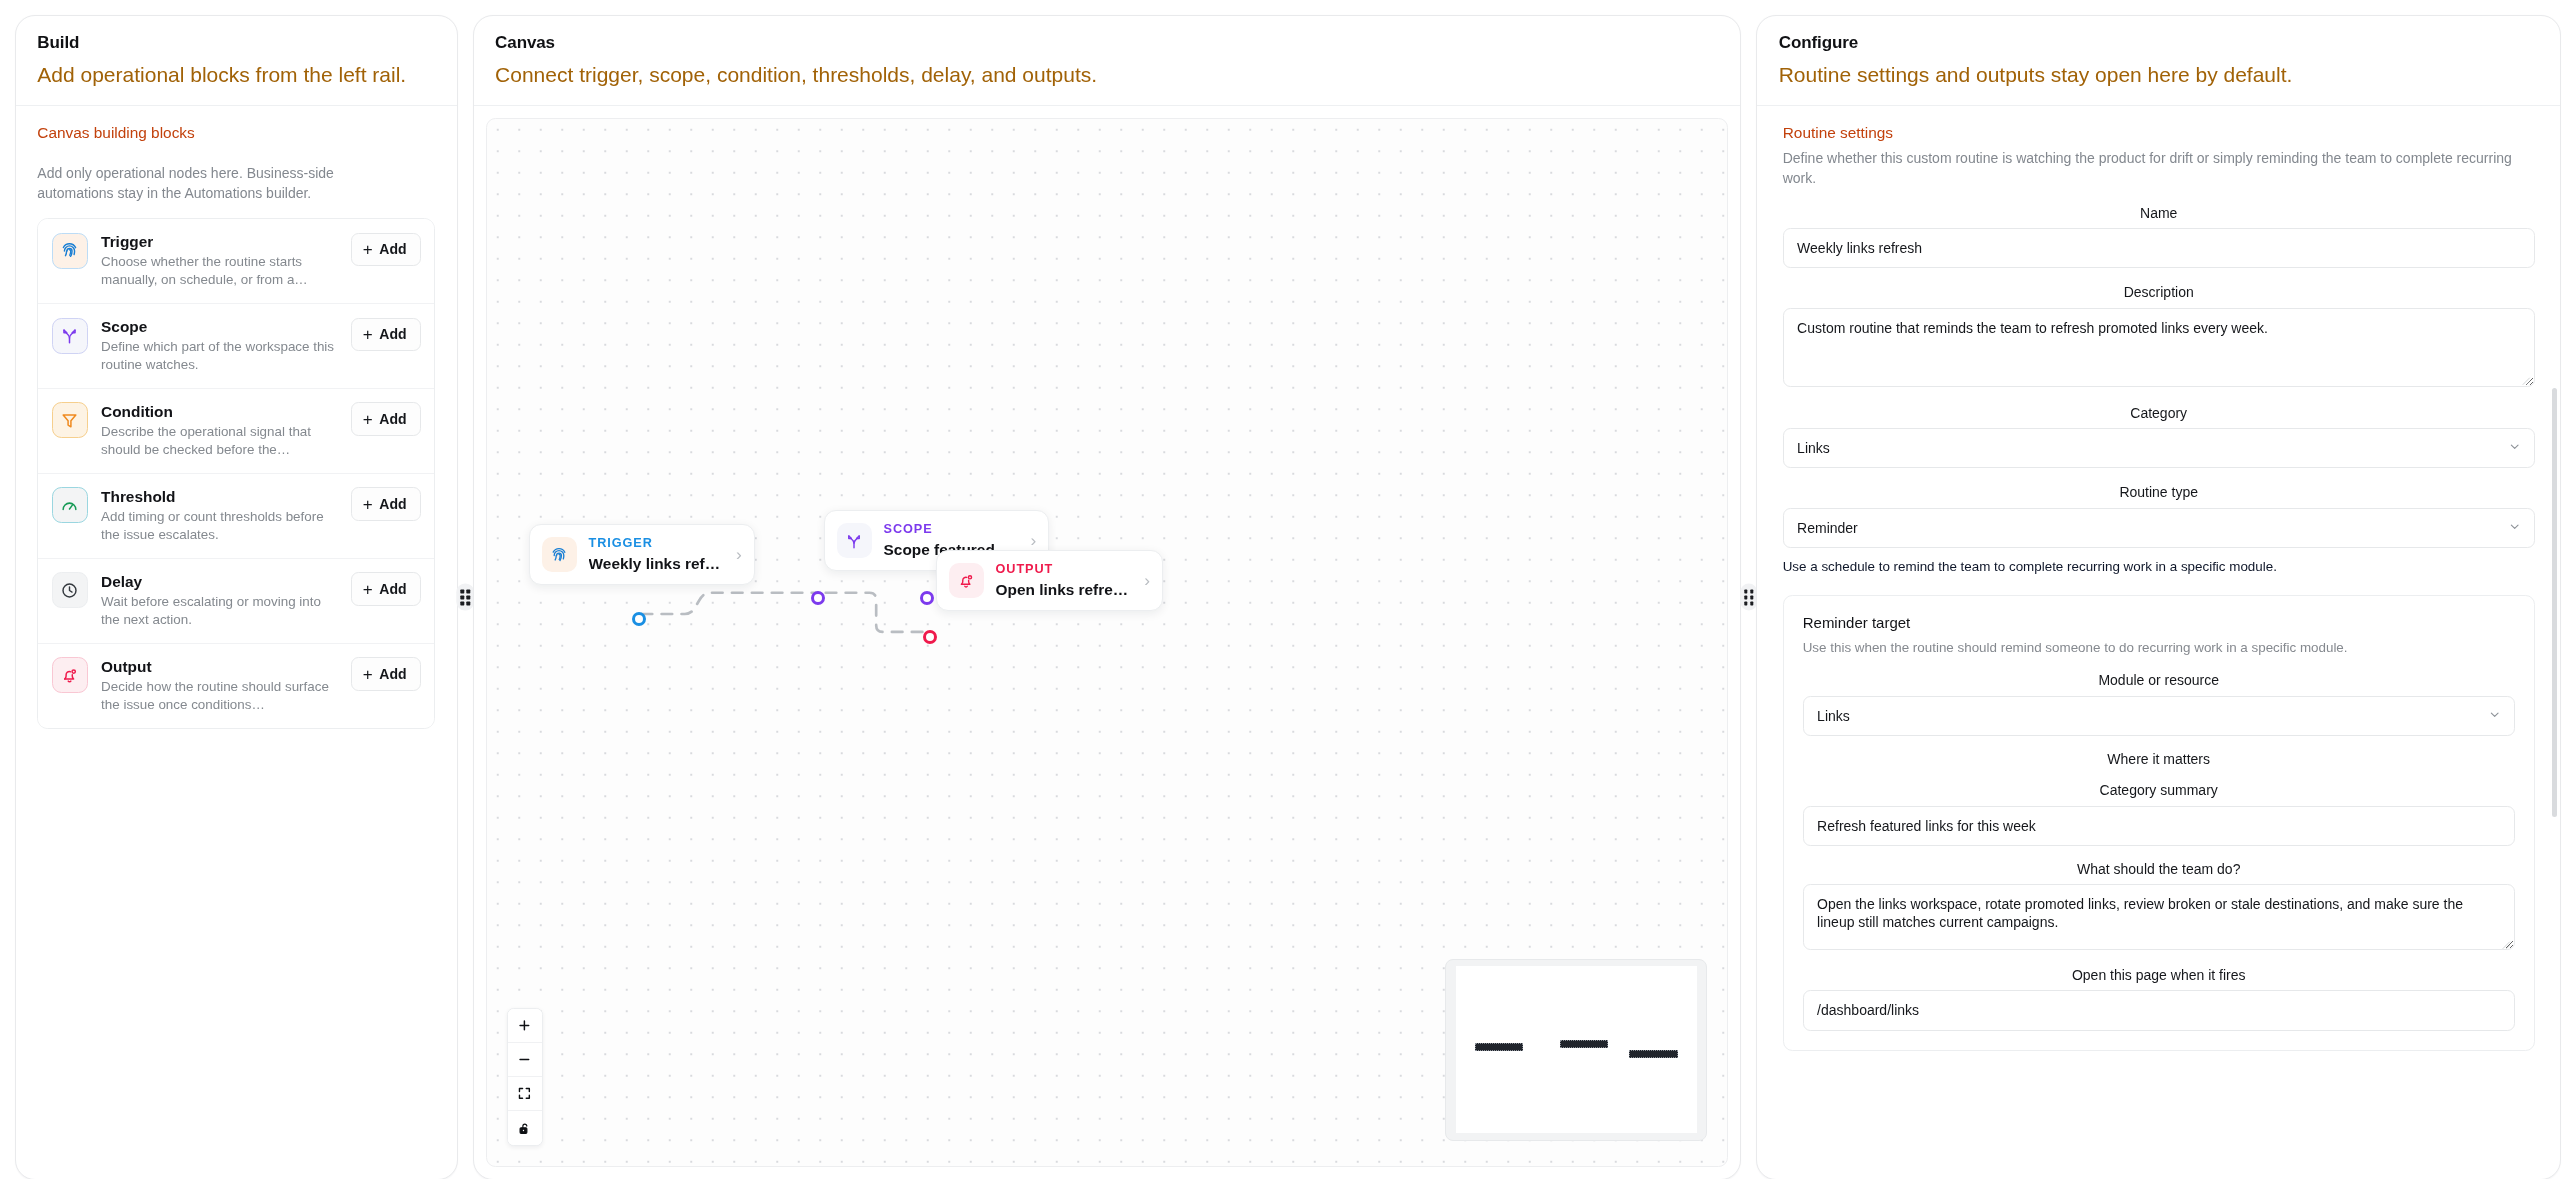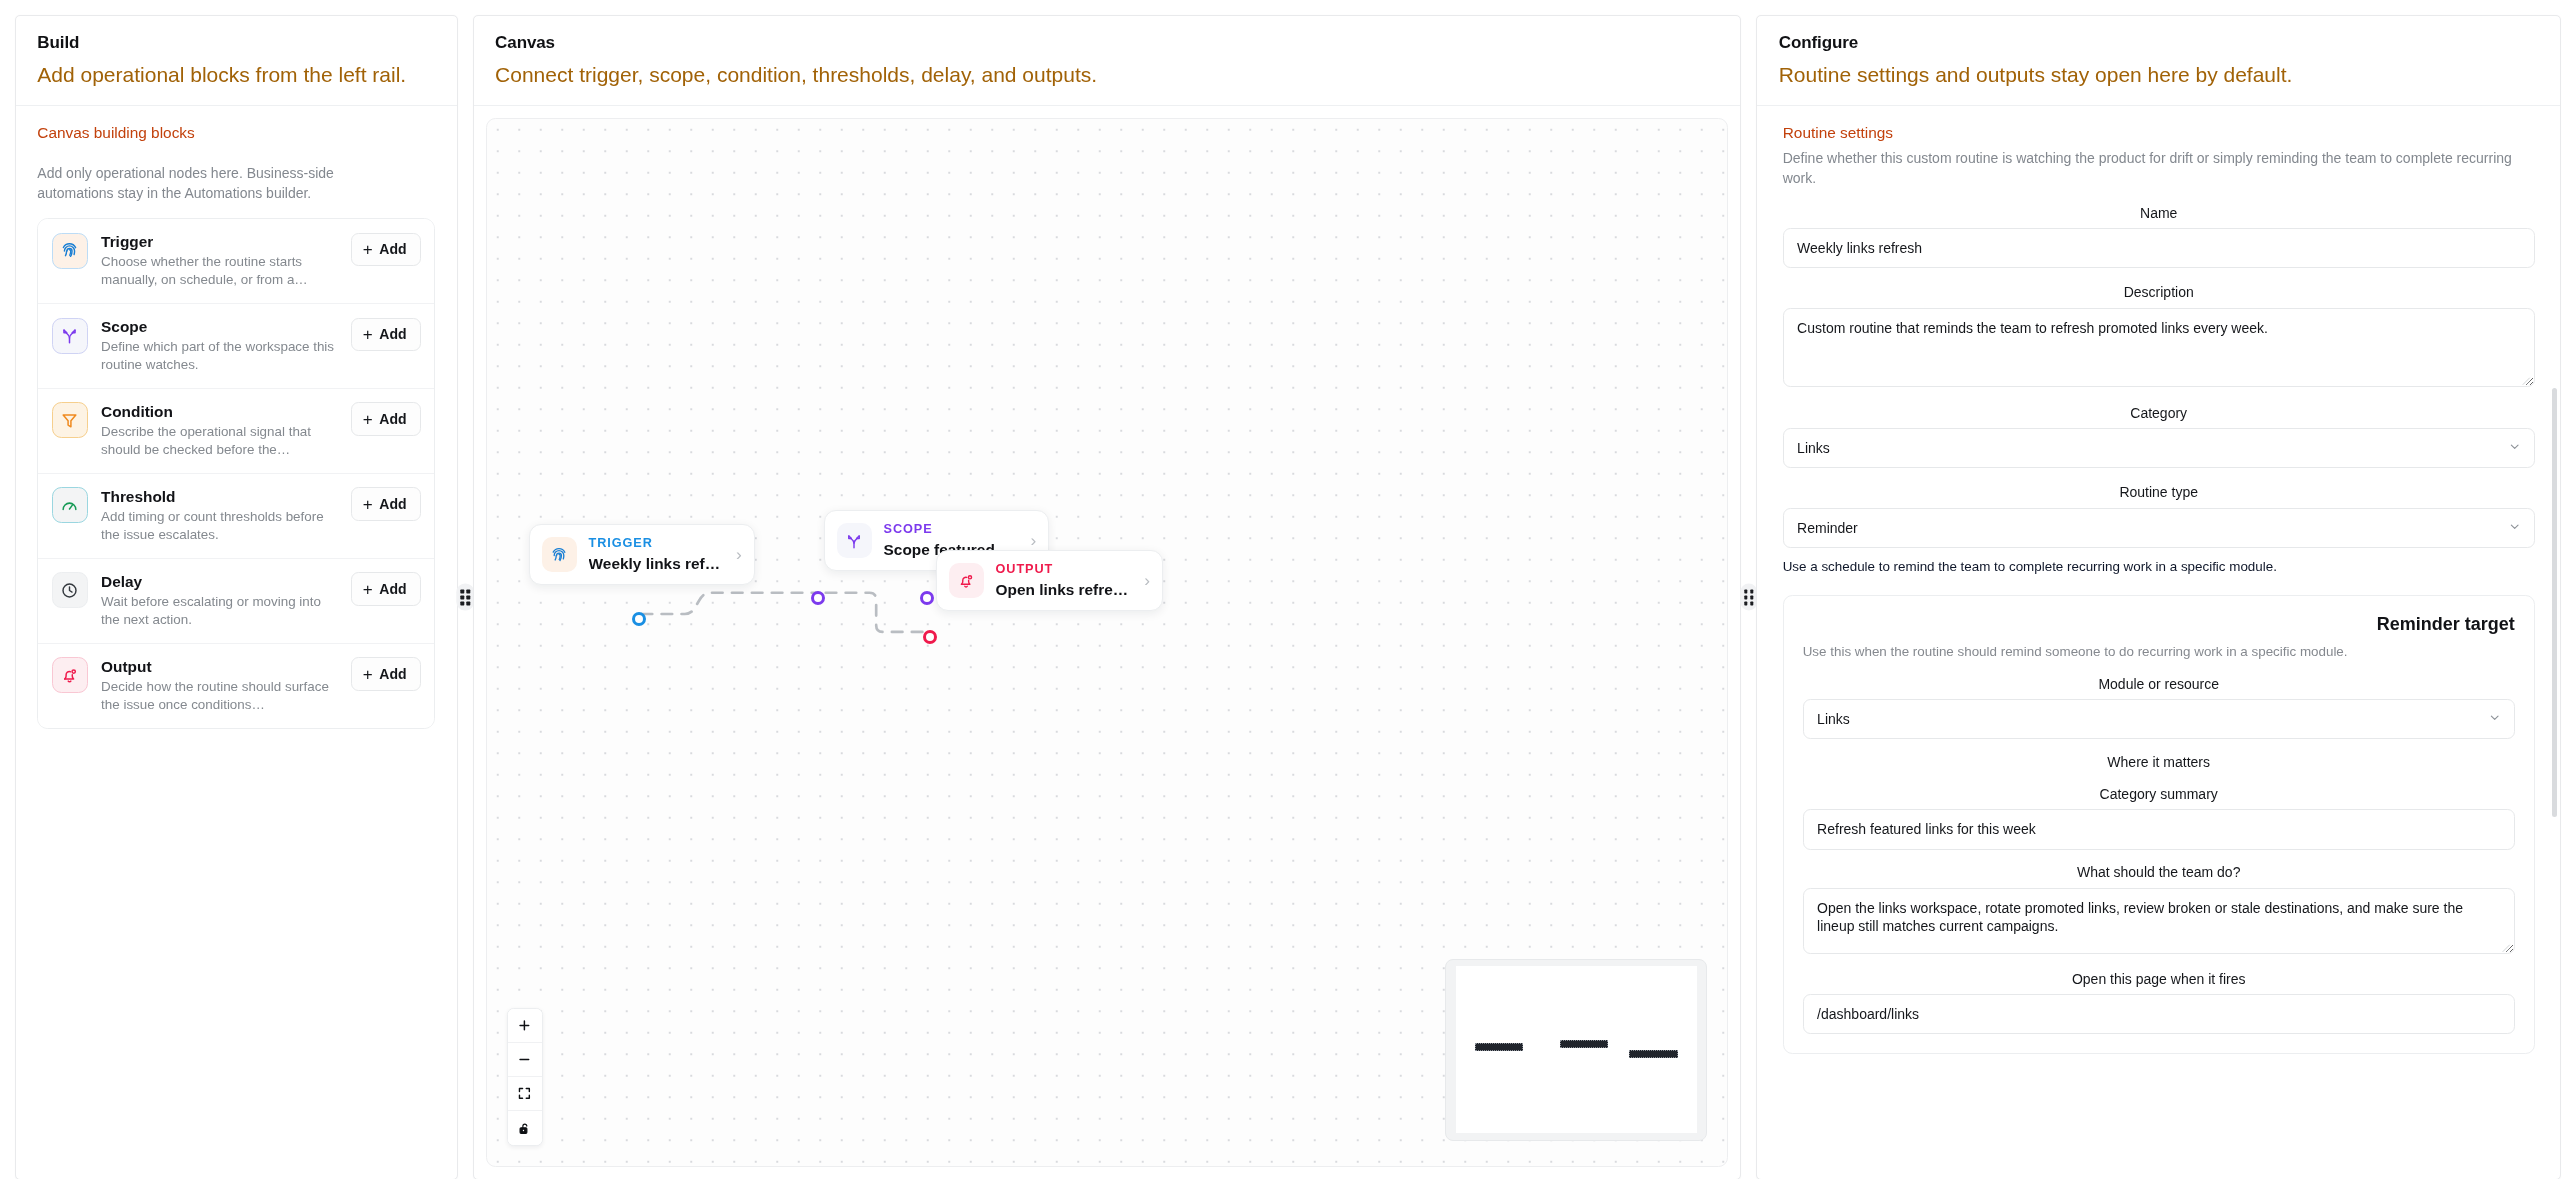--- a/index.html
+++ b/index.html
@@ -15,21 +15,21 @@
     background: #ffffff;
     display: flex;
     gap: 0;
     padding: 14.8px 14.8px 0 14.8px;
   }
 
   
   .panel {
     background: #ffffff;
     border: 1px solid #e9eaec;
-    border-radius: 5px;
+    border-radius: 20px;
     box-shadow: 0 0.7px 1.3px rgba(16,24,40,.04);
     display: flex;
     flex-direction: column;
     overflow: hidden;
     position: relative;
   }
   .panel-head {
     padding: 17.4px 21.5px 16px 21.5px;
     border-bottom: 1px solid #eef0f2;
     flex: 0 0 auto;
@@ -266,21 +266,21 @@
   .hint {
     margin-top: 9.4px; font-size: 13.4px; color: #0f172a; line-height: 1.4;
   }
   .subcard {
     margin-top: 19px;
     border: 1px solid #eceef0;
     border-radius: 9.4px;
     padding: 17.4px 19px 19px 19px;
     background: #fff;
   }
-  .subcard-title { font-size: 18px; font-weight: 700; color: #121317; line-height: 1.2; text-align: right; }
+  .subcard-title { font-size: 15px; font-weight: 400; color: #121317; line-height: 1.2; }
   .subcard-sub { margin-top: 6.7px; font-size: 13.4px; color: #85898f; line-height: 1.42; }
   .subcard .field { margin-top: 14.8px; }
   .resize-grip {
     position: absolute; right: 4px; bottom: 2.7px;
     width: 10.7px; height: 10.7px; pointer-events: none; opacity: .5;
   }
   .ta-wrap { position: relative; }
 
   .vscroll {
     position: absolute; right: 3.4px; top: 282px;

